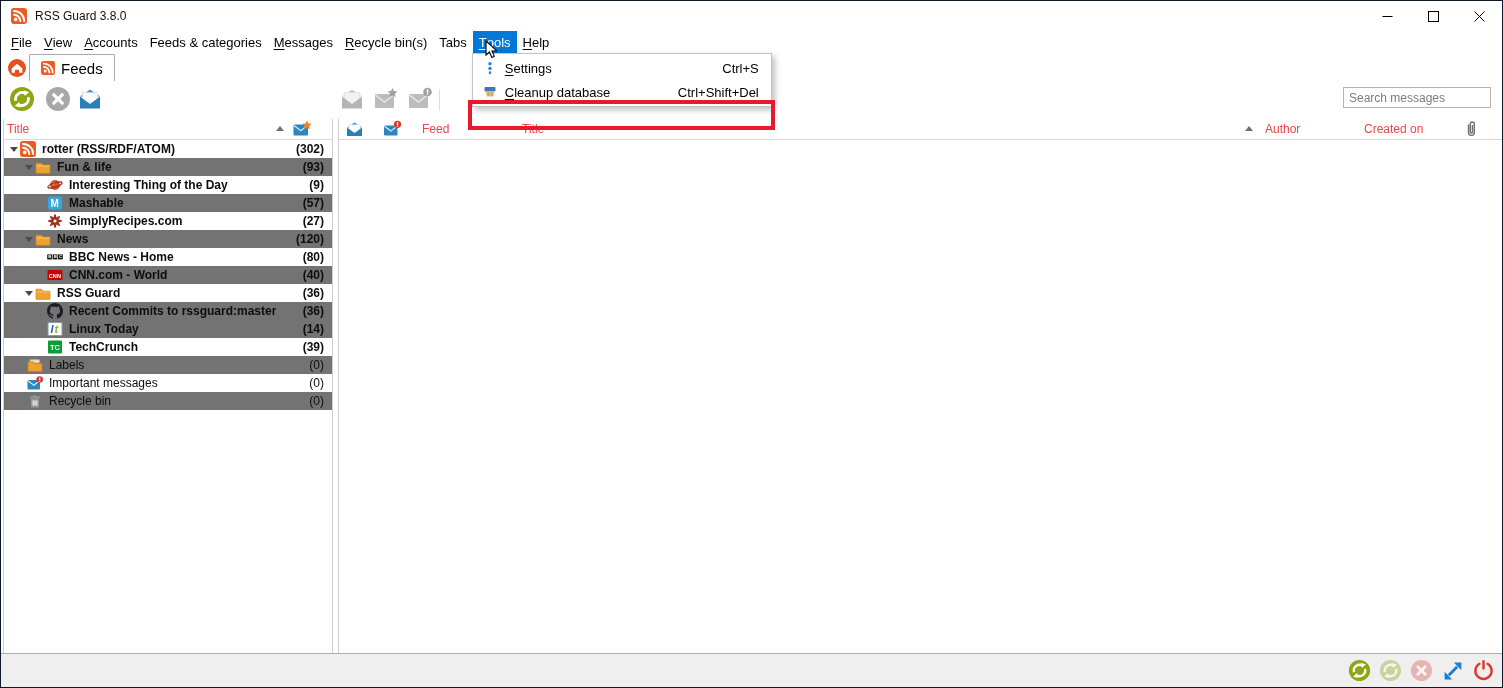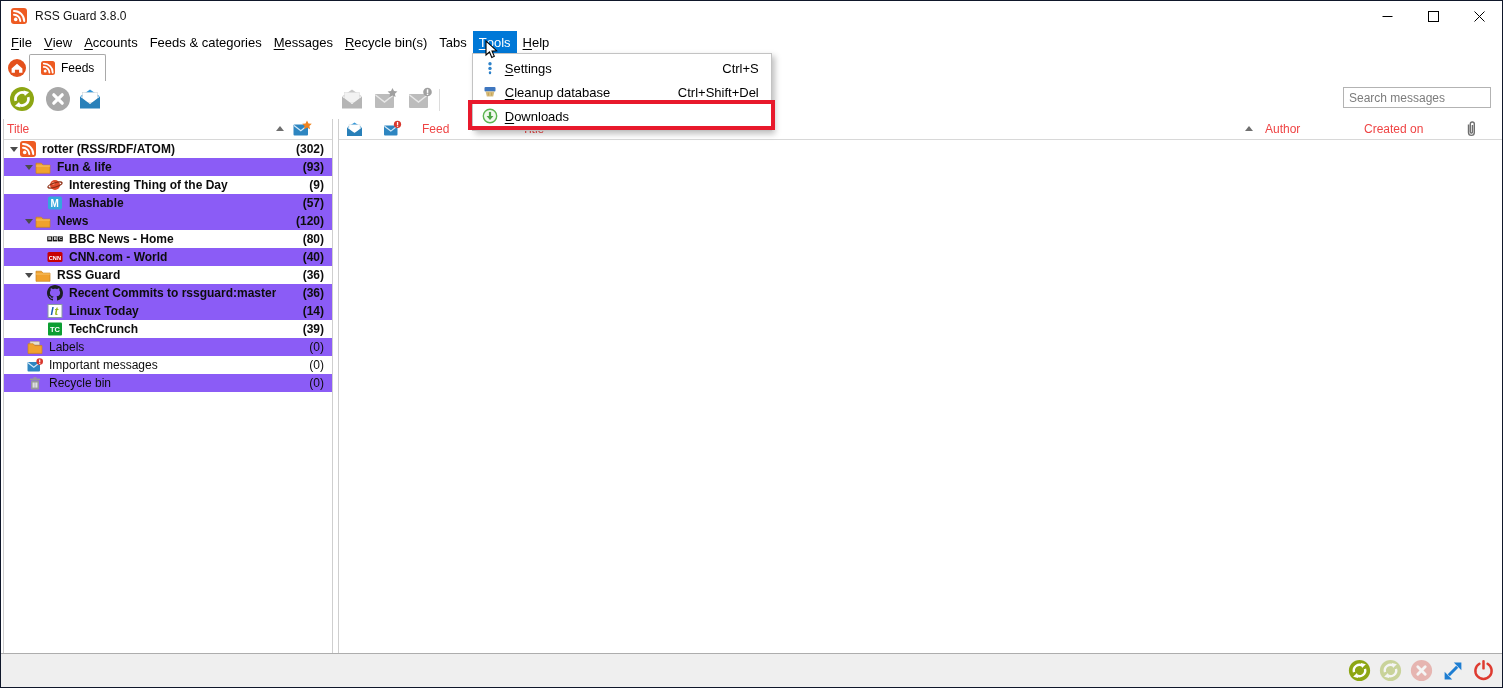--- a/index.html
+++ b/index.html
@@ -25,41 +25,41 @@
   .plbl{margin-left:2px;}
   .pshort{margin-left:auto;padding-right:12px;}
   .annotation{position:absolute;left:-5px;top:46px;width:307px;height:30px;border:4px solid #e8192c;
     box-sizing:border-box;z-index:50;pointer-events:none;}
   .cursor{position:absolute;left:12px;top:9px;z-index:60;pointer-events:none;}
   
   .tabbar{position:absolute;left:0;top:52px;right:0;height:28px;background:#fff;}
   .home-btn{position:absolute;left:3px;top:3px;width:25px;height:24px;display:flex;align-items:center;justify-content:center;}
   .tab{position:absolute;left:28px;top:1px;height:26px;display:flex;align-items:center;gap:6px;padding:0 11px;
     background:#fff;border:1px solid #a9a9a9;border-bottom:none;border-radius:2px 2px 0 0;}
-  .tab-label{font-size:12px;}
+  .tab-label{font-size:15px;}
   
   .toolbar{position:absolute;left:0;top:80px;right:0;height:38px;background:#fff;}
   .tbtn{position:absolute;top:5px;width:26px;height:26px;display:flex;align-items:center;justify-content:center;}
   .dis{opacity:.95;}
   .vsep{position:absolute;left:438px;top:8px;width:1px;height:22px;background:#dcdcdc;}
   .search{position:absolute;left:1342px;top:6px;width:148px;height:21px;border:1px solid #b3b3b3;
     box-sizing:border-box;font-family:"Liberation Sans",sans-serif;font-size:12px;padding:1px 5px;color:#333;outline:none;}
   .search::placeholder{color:#7c7c7c;}
   
   .feeds-header{position:absolute;left:2px;top:118px;width:330px;height:20px;border-bottom:1px solid #d8d8d8;background:#fff;}
   .msgs-header{position:absolute;left:338px;top:118px;width:1163px;height:20px;border-bottom:1px solid #d8d8d8;background:#fff;}
   .hlbl{position:absolute;top:3px;color:#ef4444;}
   .hico{position:absolute;top:1px;display:flex;}
   .sortup{position:absolute;top:7px;width:0;height:0;border-left:4px solid transparent;
     border-right:4px solid transparent;border-bottom:5px solid #6f6f6f;}
   .vline{position:absolute;top:118px;height:536px;width:1px;background:#cfcfcf;}
   
   .tree{position:absolute;left:3px;top:139px;width:328px;}
   .trow{display:flex;align-items:center;height:18px;background:#fff;}
-  .trow.alt{background:#8b5cf6;}
+  .trow.alt{background:#737373;}
   .arrow{width:13px;display:flex;justify-content:center;flex:none;}
   .tri-down{width:0;height:0;border-left:4px solid transparent;border-right:4px solid transparent;border-top:5px solid #4a4a4a;}
   .ic{width:16px;height:16px;flex:none;margin-right:6px;display:flex;align-items:center;justify-content:center;}
   .k0{padding-left:3px;}.k1{padding-left:18px;}.k2{padding-left:43px;}.ks{padding-left:23px;}
   .lbl{white-space:nowrap;overflow:hidden;color:#0d0d0d;}
   .cnt{margin-left:auto;padding-right:8px;white-space:nowrap;color:#0d0d0d;}
   .b{font-weight:700;}
   
   .statusbar{position:absolute;left:0;bottom:0;right:0;height:34px;background:#efefef;border-top:1px solid #adadad;
     display:flex;align-items:center;justify-content:flex-end;gap:8px;padding-right:7px;box-sizing:border-box;}
@@ -160,31 +160,20 @@
             <svg width="16" height="16">
                 <rect x="2.5" y="3" width="11" height="4.6" rx="1" fill="#3f76bf"></rect>
                 <path d="M3.6 7.6h8.8l-1.2 5H4.8z" fill="#d9bd7c"></path>
                 <line x1="6.3" y1="8.6" x2="6.3" y2="11.6" stroke="#bfa055" stroke-width="1"></line>
                 <line x1="9.7" y1="8.6" x2="9.7" y2="11.6" stroke="#bfa055" stroke-width="1"></line>
               </svg>
           </span>
           <span class="plbl"><span class="mn">C</span><span>leanup database</span></span>
           <span class="pshort">Ctrl+Shift+Del</span>
         </div>
-        <div class="pitem">
-          <span class="picon">
-            <svg width="16" height="16">
-                <circle cx="8" cy="8" r="6.7" fill="#f1f8ee" stroke="#5cb450" stroke-width="1.4"></circle>
-                <rect x="6.9" y="3.9" width="2.2" height="4.3" fill="#4da644"></rect>
-                <polygon points="4.6,8 11.4,8 8,12" fill="#4da644"></polygon>
-              </svg>
-          </span>
-          <span class="plbl"><span class="mn">D</span><span>ownloads</span></span>
-          <span class="pshort"></span>
-        </div>
         <div class="annotation"></div>
       </div>
     </div>
 
     <div class="mitem">
         <span class="mn">H</span>
         <span>elp</span>
       </div>
   </div>
 
@@ -353,20 +342,35 @@
       <span class="ic">
           <svg width="16" height="16">
             <rect x="1" y="1.5" width="14" height="13" rx="2" fill="#35a7dd"></rect>
             <text x="3.6" y="11.8" font-size="10" font-weight="bold" fill="#fff">M</text>
           </svg>
         </span>
       <span class="lbl b">Mashable</span>
       <span class="cnt b">(57)</span>
     </div>
 
+    <div class="trow k2">
+      <span class="ic">
+          <svg width="16" height="16">
+            <g fill="#a02f1f" transform="translate(8 8)">
+              <ellipse rx="7" ry="1.7"></ellipse>
+              <ellipse rx="7" ry="1.7" transform="rotate(45)"></ellipse>
+              <ellipse rx="7" ry="1.7" transform="rotate(90)"></ellipse>
+              <ellipse rx="7" ry="1.7" transform="rotate(135)"></ellipse>
+            </g>
+            <circle cx="8" cy="8" r="1.6" fill="#fff"></circle>
+          </svg>
+        </span>
+      <span class="lbl b">SimplyRecipes.com</span>
+      <span class="cnt b">(27)</span>
+    </div>
 
     <div class="trow alt k1">
       <span class="arrow">
           <span class="tri-down"></span>
         </span>
       <span class="ic">
           <svg width="16" height="16">
             <path d="M1 4.2h5.4l1.7 1.9H15v8.2H1z" fill="#f0a22e" stroke="#c9811c" stroke-width=".7"></path>
             <path d="M1 7h14" stroke="#f7c36b" stroke-width="1"></path>
           </svg>

